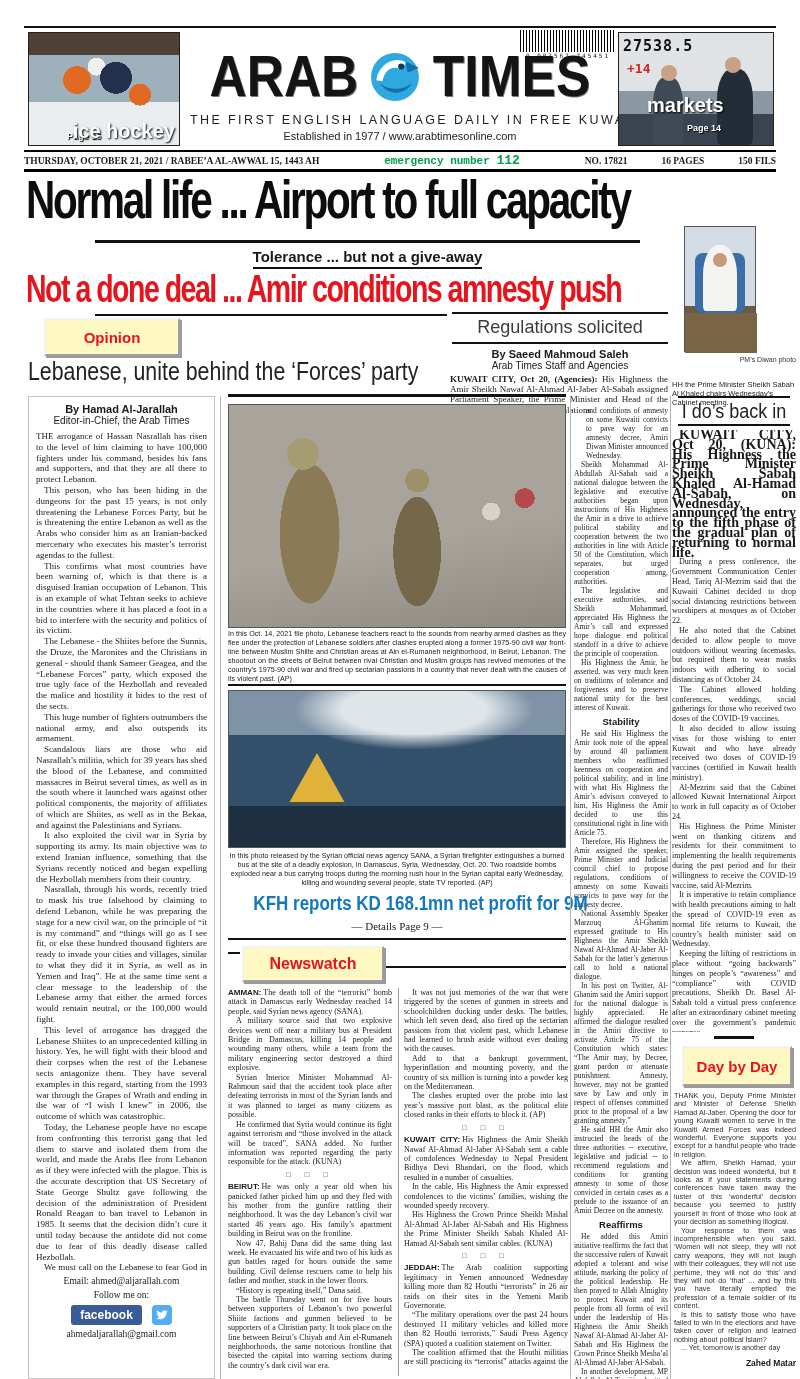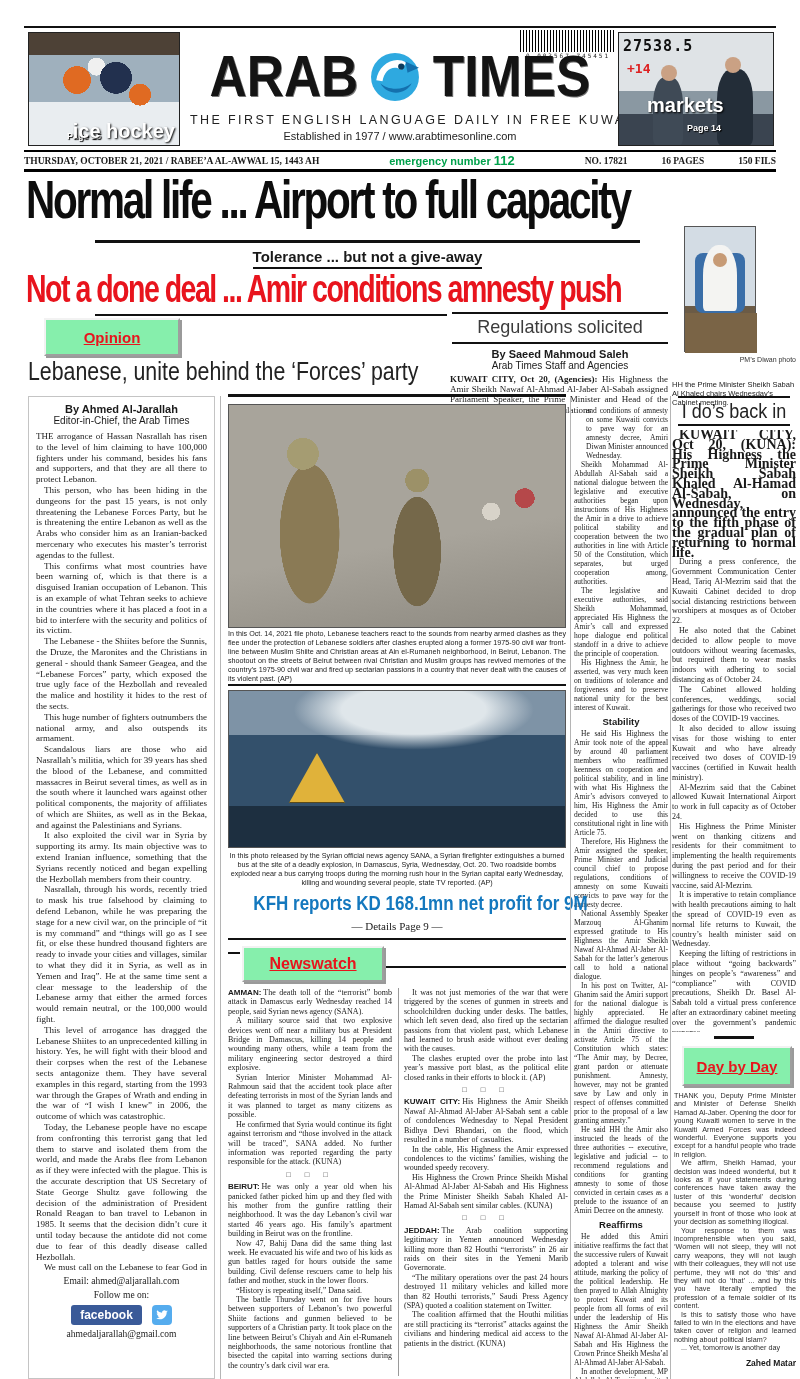--- a/index.html
+++ b/index.html
@@ -44,38 +44,38 @@
   .logo-row{display:flex;align-items:center;justify-content:center;gap:6px;}
   .logo-text{font:700 56px "Liberation Sans",sans-serif;letter-spacing:0px;color:#141414;
      text-shadow:1px 1px 0 #777;transform:scaleY(1.02) scaleX(.92);white-space:nowrap;}
   .logo-bird{width:50px;height:50px;flex:0 0 auto;}
   .tagline{margin-top:4px;font:400 12.5px "Liberation Sans",sans-serif;letter-spacing:2.4px;color:#222;white-space:nowrap;}
   .established{margin-top:3px;font:400 11px "Liberation Sans",sans-serif;color:#222;}
 
   
   .dateline{left:24px;top:150px;width:752px;height:17px;border-top:2px solid #000;border-bottom:3px solid #000;
      display:flex;align-items:center;justify-content:space-between;font:700 9.5px "Liberation Serif",serif;}
-  .emergency{color:#00a14b;font-family:Liberation Sans, sans-serif;font-weight:700;font-size:11px;}
+  .emergency{color:#00a14b;font-family:Liberation Mono, monospace;font-weight:700;font-size:11px;}
   .em-num{font-size:13px;}
   .issue-info{display:flex;gap:34px;}
 
   
   .main-headline{left:26px;top:168px;width:760px;font:700 54px "Liberation Sans",sans-serif;
      letter-spacing:-3px;white-space:nowrap;transform:scaleX(.75);transform-origin:left center;color:#0d0d0d;}
   .rule-a{left:95px;top:240px;width:545px;height:3px;}
   .kicker-wrap{left:95px;top:248px;width:545px;text-align:center;}
   .kicker{display:inline-block;font:700 15px "Liberation Sans",sans-serif;border-bottom:2px solid #111;padding-bottom:2px;}
   .red-headline{left:26px;top:268px;width:840px;font:700 38px "Liberation Sans",sans-serif;color:#e8141d;
      letter-spacing:-2px;white-space:nowrap;transform:scaleX(.75);transform-origin:left center;}
   .rule-b{left:95px;top:314px;width:352px;height:2px;}
 
   
-  .label-box{background:#86efac;border:2px outset #f2f2f2;box-shadow:2px 2px 0 #9a9a9a;
+  .label-box{background:#fef9c3;border:2px outset #f2f2f2;box-shadow:2px 2px 0 #9a9a9a;
      display:flex;align-items:center;justify-content:center;color:#e8141d;
-     font:700 15px "Liberation Sans",sans-serif;text-decoration:underline;}
+     font:700 15px "Liberation Sans",sans-serif;}
   .opinion-label{left:44px;top:318px;width:132px;height:34px;}
   .nw-label{left:242px;top:946px;width:138px;height:32px;font-size:16px;}
   .dbd-label{left:682px;top:1046px;width:106px;height:36px;}
 
   
   .lebanese-headline{left:28px;top:356px;width:440px;font:400 26px "Liberation Sans",sans-serif;color:#222;
      white-space:nowrap;transform:scaleX(.82);transform-origin:left center;}
   .opinion-col{left:28px;top:396px;width:187px;height:983px;border:1px solid #c4c4c4;box-sizing:border-box;
      padding:6px 7px;overflow:hidden;}
   .op-byline{font:700 11px "Liberation Sans",sans-serif;text-align:center;}
@@ -275,21 +275,21 @@
         <p>Your response to them was incomprehensible when you said, ‘Women will not sleep, they will not carry weapons, they will not laugh with their colleagues, they will not use perfume, they will not do ‘this’ and they will not do ‘that’ ... and by this you have literally emptied the profession of a female soldier of its content.</p>
         <p>Is this to satisfy those who have failed to win in the elections and have taken cover of religion and learned nothing about political Islam?</p>
         <p>... Yet, tomorrow is another day</p>
       </div>
   </div>
   <div class="abs dbd-sig">Zahed Matar</div>
 
   <div class="abs label-box opinion-label">Opinion</div>
   <div class="abs lebanese-headline">Lebanese, unite behind the ‘Forces’ party</div>
   <div class="abs opinion-col">
-    <div class="op-byline">By Ahmed Al-Jarallah</div>
+    <div class="op-byline">By Hamad Al-Jarallah</div>
     <div class="op-byline2">Editor-in-Chief, the Arab Times</div>
     <div class="op-text">
         <p>THE arrogance of Hassan Nasrallah has risen to the level of him claiming to have 100,000 fighters under his command, besides his fans and supporters, and that they are all there to protect Lebanon.</p>
         <p>This person, who has been hiding in the dungeons for the past 15 years, is not only threatening the Lebanese Forces Party, but he is threatening the entire Lebanon as well as the Arabs who consider him as an Iranian-backed mercenary who executes his master’s terrorist agendas to the fullest.</p>
         <p>This confirms what most countries have been warning of, which is that there is a disguised Iranian occupation of Lebanon. This is an example of what Tehran seeks to achieve in the countries where it has placed a foot in a bid to interfere with the security and politics of its victim.</p>
         <p>The Lebanese - the Shiites before the Sunnis, the Druze, the Maronites and the Christians in general - should thank Sameer Geagea, and the “Lebanese Forces” party, which exposed the true ugly face of the Hezbollah and revealed the malice and hostility it hides to the rest of the sects.</p>
         <p>This huge number of fighters outnumbers the national army, and also outspends its armament.</p>
         <p>Scandalous liars are those who aid Nasrallah’s militia, which for 39 years has shed the blood of the Lebanese, and committed massacres in Beirut several times, as well as in the south where it launched wars against other political components, the majority of affiliates of which are Shiites, as well as in the Bekaa, and against the Palestinians and Syrians.</p>
         <p>It also exploited the civil war in Syria by supporting its army. Its main objective was to extend Iranian influence, something that the Syrians recently noticed and began expelling the Hezbollah members from their country.</p>
         <p>Nasrallah, through his words, recently tried to mask his true falsehood by claiming to defend Lebanon, while he was preparing the stage for a new civil war, on the principle of “it is my command” and “things will go as I see fit, or else these hundred thousand fighters are ready to invade your cities and villages, similar to what they did it in Syria, as well as in Yemen and Iraq”. He at the same time sent a clear message to the leadership of the Lebanese army that either the armed forces would remain neutral, or the 100,000 would fight.</p>
@@ -370,20 +370,21 @@
         </div>
     </div>
       <div class="nw-item">
         <div class="nw-div">□ □ □</div>
       <p class="nw-p nw-first"><b class="nw-city">BEIRUT:</b><span>He was only a year old when his panicked father picked him up and they fled with his mother from the gunfire rattling their neighborhood. It was the day Lebanon’s civil war started 46 years ago. His family’s apartment building in Beirut was on the frontline.</span></p>
       <div class="nw-rest">
           <p class="nw-p">Now 47, Bahij Dana did the same thing last week. He evacuated his wife and two of his kids as gun battles raged for hours outside the same building. Civil defense rescuers came to help his father and mother, stuck in the lower floors.</p>
           <p class="nw-p">“History is repeating itself,” Dana said.</p>
           <p class="nw-p">The battle Thursday went on for five hours between supporters of Lebanon’s two powerful Shiite factions and gunmen believed to be supporters of a Christian party. It took place on the line between Beirut’s Chiyah and Ain el-Rumaneh neighborhoods, the same notorious frontline that bisected the capital into warring sections during the country’s dark civil war era.</p>
           <p class="nw-p">It was not just memories of the war that were triggered by the scenes of gunmen in streets and schoolchildren ducking under desks. The battles, which left seven dead, also fired up the sectarian passions from that violent past, which Lebanese had learned to brush aside without ever dealing with the causes.</p>
+          <p class="nw-p">Add to that a bankrupt government, hyperinflation and mounting poverty, and the country of six million is turning into a powder keg on the Mediterranean.</p>
           <p class="nw-p">The clashes erupted over the probe into last year’s massive port blast, as the political elite closed ranks in their efforts to block it. (AP)</p>
         </div>
     </div>
       <div class="nw-item">
         <div class="nw-div">□ □ □</div>
       <p class="nw-p nw-first"><b class="nw-city">KUWAIT CITY:</b><span>His Highness the Amir Sheikh Nawaf Al-Ahmad Al-Jaber Al-Sabah sent a cable of condolences Wednesday to Nepal President Bidhya Devi Bhandari, on the flood, which resulted in a number of casualties.</span></p>
       <div class="nw-rest">
           <p class="nw-p">In the cable, His Highness the Amir expressed condolences to the victims’ families, wishing the wounded speedy recovery.</p>
           <p class="nw-p">His Highness the Crown Prince Sheikh Mishal Al-Ahmad Al-Jaber Al-Sabah and His Highness the Prime Minister Sheikh Sabah Khaled Al-Hamad Al-Sabah sent similar cables. (KUNA)</p>
         </div>

